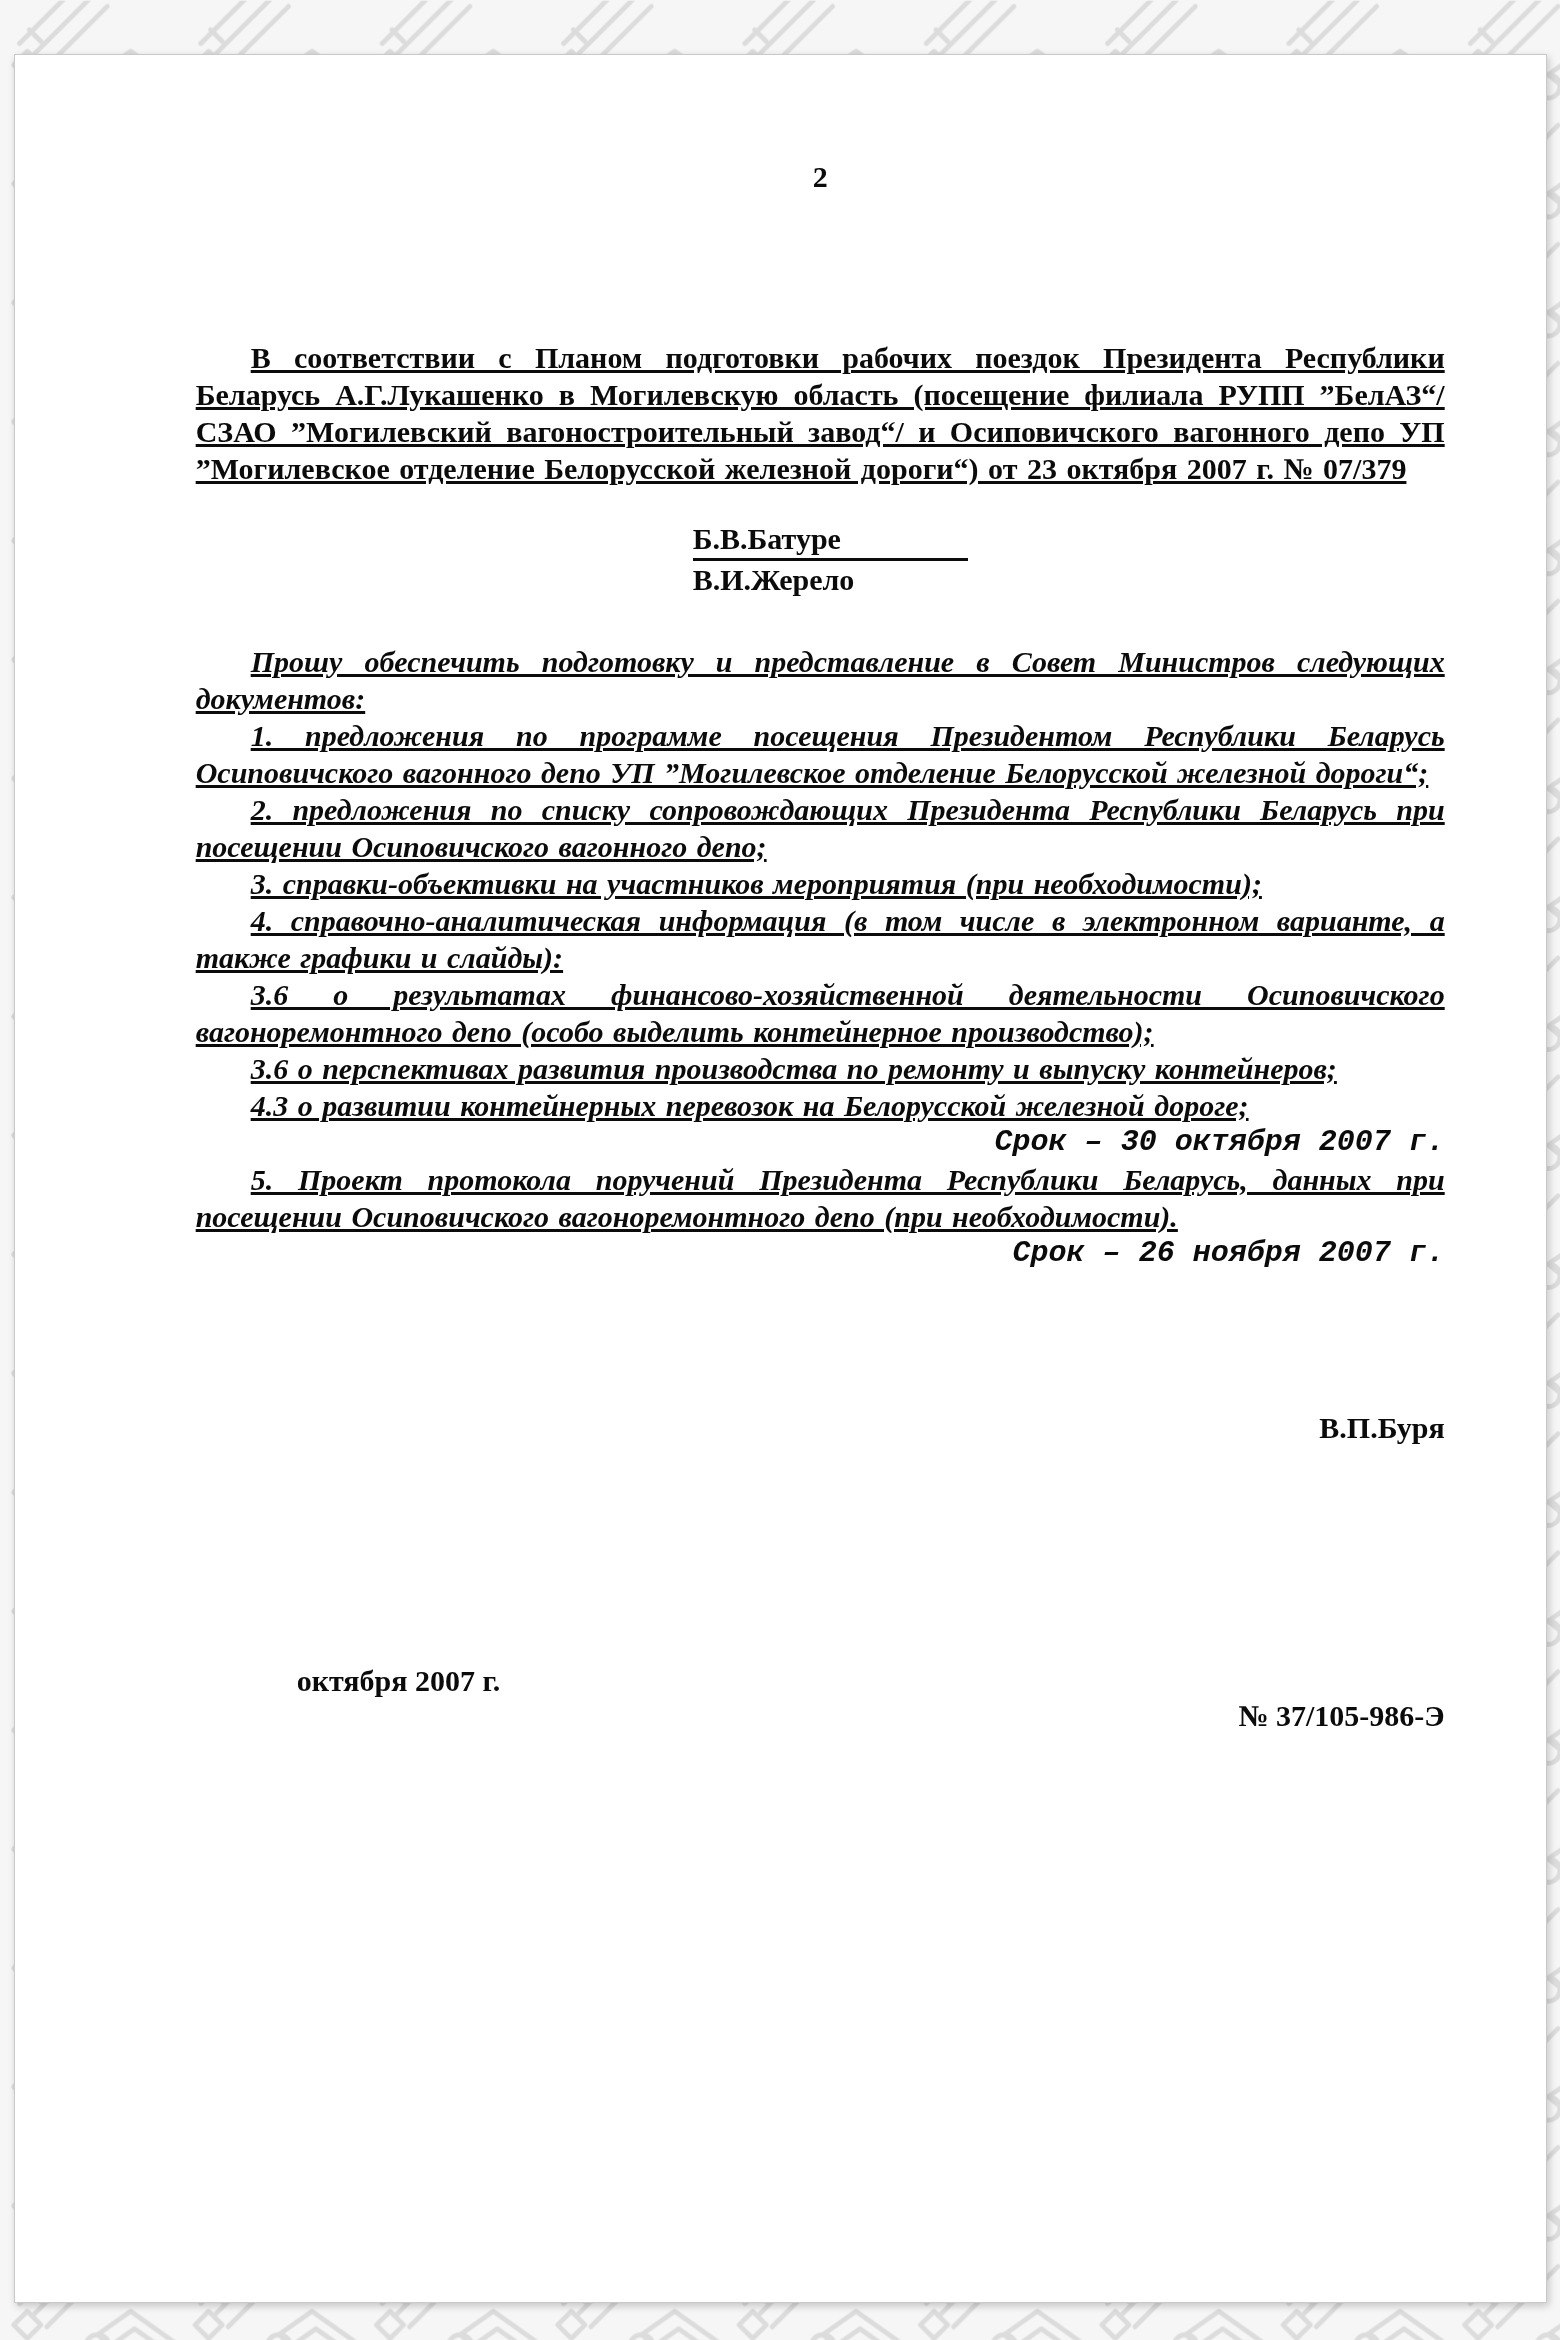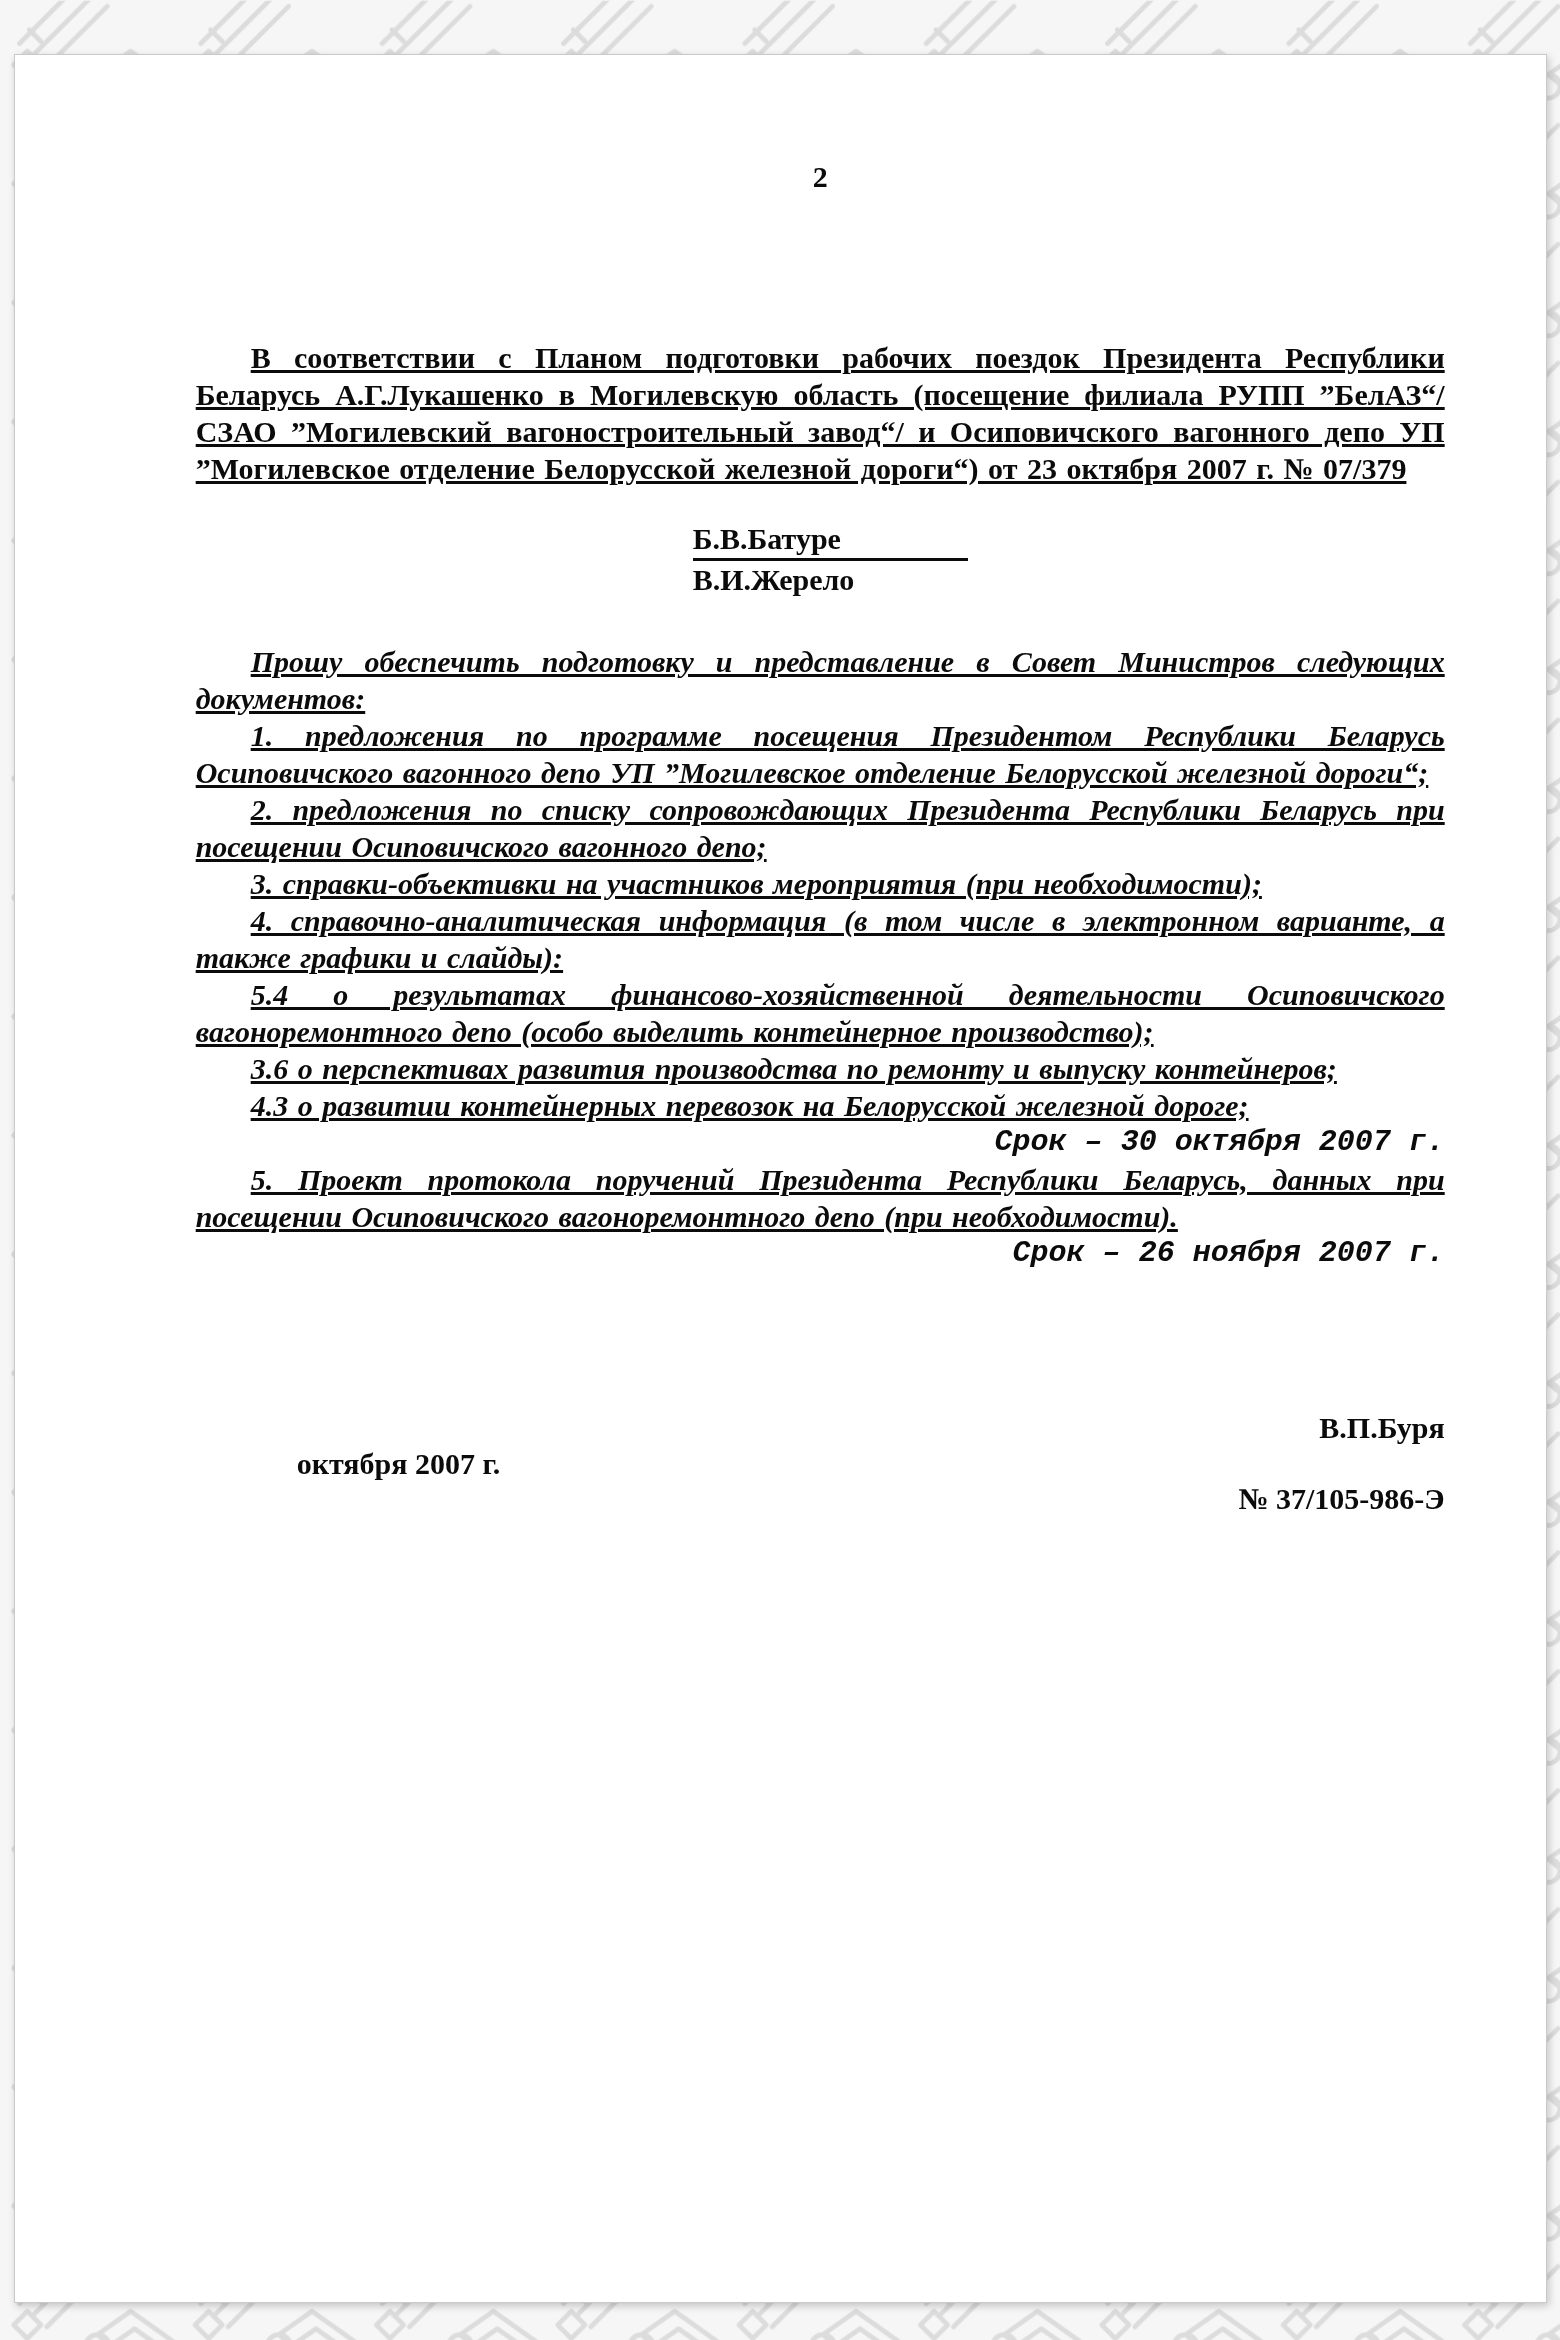--- a/index.html
+++ b/index.html
@@ -33,21 +33,21 @@
   .italic { font-style: italic; }
   .addressees { margin: 33px 0 45px 497px; line-height: 37px; }
   .addr-underline {
     display: inline-block;
     border-bottom: 3.9px solid #0b0b0b;
     padding: 0 127px 1px 0;
   }
   .deadline { margin: 0; text-align: right; font-style: italic; font-family: Liberation Mono, monospace; }
   .item5 { margin-top: 37px; }
   .signer { margin: 137px 0 0 0; text-align: right; }
-  .footer { line-height: 35px; }
+  .footer { margin-top: 217px; line-height: 35px; }
   .footer-date { text-indent: 101px; }
   .footer-number { text-indent: 19.5px; text-align: right; }
 </style>
 </head>
 <body>
 
 <svg class="bg-svg" width="1560" height="2341" xmlns="http://www.w3.org/2000/svg" viewBox="0 0 1600 2400">
   <defs>
     <pattern id="wm" width="186" height="122" patternUnits="userSpaceOnUse">
       <g stroke="#dcdcdc" stroke-width="5" fill="none" stroke-linejoin="round" stroke-linecap="round">
@@ -78,21 +78,21 @@
     </div>
     <div>В.И.Жерело</div>
   </div>
 
   <p class="para italic indent">Прошу обеспечить подготовку и представление в Совет Министров следующих документов:</p>
 
   <p class="para italic indent">1. предложения по программе посещения Президентом Республики Беларусь Осиповичского вагонного депо УП ”Могилевское отделение Белорусской железной дороги“;</p>
   <p class="para italic indent">2. предложения по списку сопровождающих Президента Республики Беларусь при посещении Осиповичского вагонного депо;</p>
   <p class="para italic indent">3. справки-объективки на участников мероприятия (при необходимости);</p>
   <p class="para italic indent">4. справочно-аналитическая информация (в том числе в электронном варианте, а также графики и слайды):</p>
-  <p class="para italic indent">5.4 о результатах финансово-хозяйственной деятельности Осиповичского вагоноремонтного депо (особо выделить контейнерное производство);</p>
+  <p class="para italic indent">3.6 о результатах финансово-хозяйственной деятельности Осиповичского вагоноремонтного депо (особо выделить контейнерное производство);</p>
   <p class="para italic indent">3.6 о перспективах развития производства по ремонту и выпуску контейнеров;</p>
   <p class="para italic indent">4.3 о развитии контейнерных перевозок на Белорусской железной дороге;</p>
 
   <p class="deadline">Срок – 30 октября 2007 г.</p>
 
   <p class="para italic indent item5">5. Проект протокола поручений Президента Республики Беларусь, данных при посещении Осиповичского вагоноремонтного депо (при необходимости).</p>
 
   <p class="deadline">Срок – 26 ноября 2007 г.</p>
 
   <p class="signer">В.П.Буря</p>

